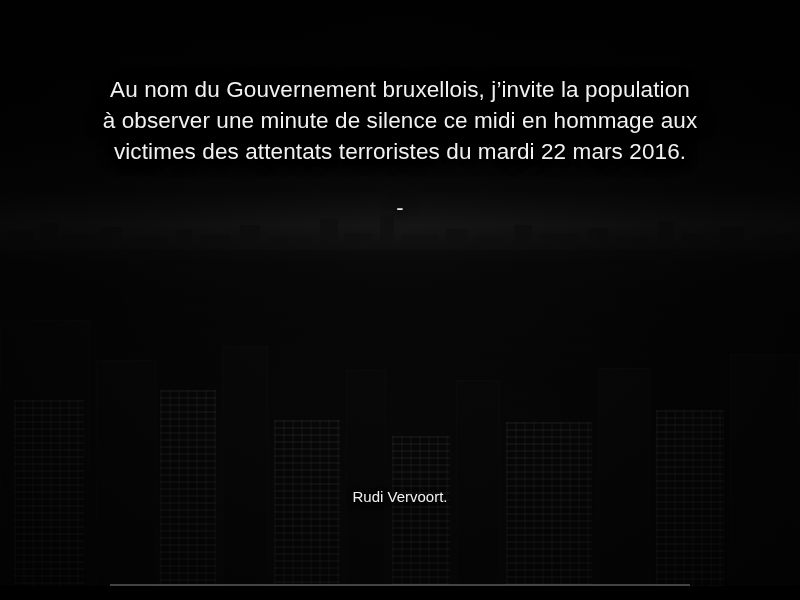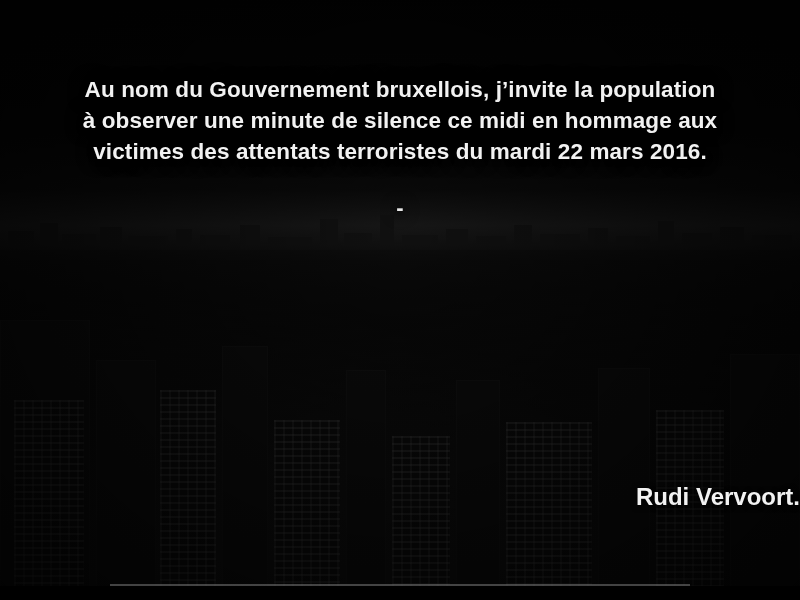--- a/index.html
+++ b/index.html
@@ -12,21 +12,20 @@
     height: 600px;
     overflow: hidden;
     font-family: "Liberation Sans", sans-serif;
   }
   .stage {
     position: relative;
     width: 800px;
     height: 600px;
     overflow: hidden;
     background: #4c1d95;
-    font-weight: bold;
   }
 
   
   .photo {
     position: absolute;
     inset: 0;
     background:
       
       linear-gradient(to bottom,
         #050505 0%,
@@ -123,23 +122,23 @@
   .divider {
     font-size: 22px;
     line-height: 30px;
     margin: 26px 0 24px 0;
     color: #e8e8e8;
   }
   .signature {
     position: absolute;
     left: 0; right: 0;
     top: 482px;
-    text-align: right;
+    text-align: center;
     color: #f2f2f2;
-    font-size: 24px;
+    font-size: 15px;
     line-height: 30px;
     text-shadow: 0 1px 6px rgba(0,0,0,0.95);
   }
 </style>
 </head>
 <body>
 
 <div class="stage">
 
   <div class="photo"></div>

